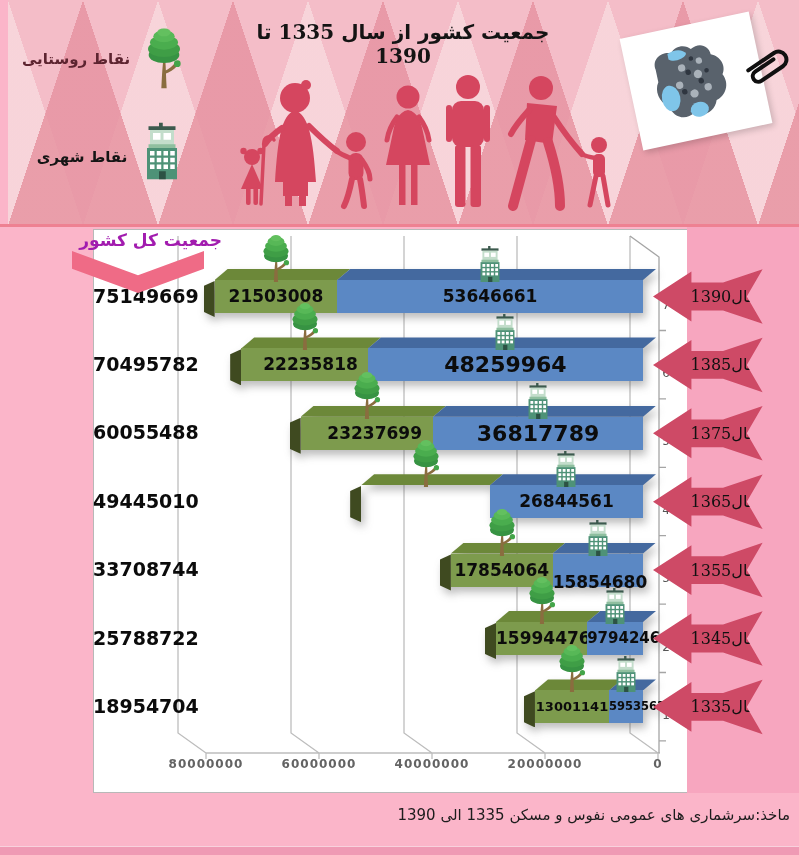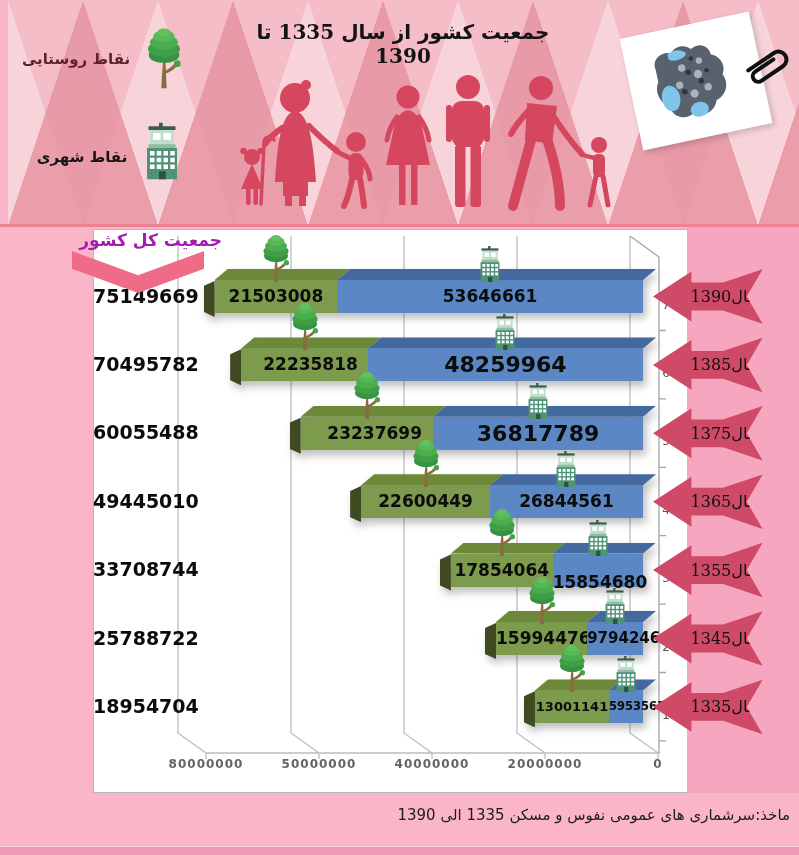--- a/index.html
+++ b/index.html
@@ -286,24 +286,20 @@
         </svg>
         <div class="total-value" style="top: 194.3px;">60055488</div>
         <div class="catnum" style="top: 207.3px;">5</div>
         <div class="year-arrow" style="top: 177.3px; background: rgb(206, 74, 102);">
           <span>سال1375</span>
         </div>
         <div class="bar3d" style="left: 361.163px; top: 258.2px; width: 281.837px;">
           <div class="cap"></div>
           <div class="topface" style="left: 0px; width: 141.823px; background: rgb(108, 136, 57);"></div>
           <div class="topface" style="left: 128.823px; width: 166.014px; background: rgb(68, 105, 159);"></div>
-          <div class="seg" style="left: 0px; width: 128.823px;">
-            <div class="face" style="background: rgb(125, 155, 77);"></div>
-            <div class="seg-label" style="font-size: 17px;">22600449</div>
-          </div>
           <div class="seg" style="left: 128.823px; width: 153.014px;">
             <div class="face" style="background: rgb(91, 136, 196);"></div>
             <div class="seg-label" style="font-size: 17px;">26844561</div>
           </div>
         </div>
         <svg viewBox="0 0 60 92" class="icon" style="left: 408.575px; top: 213.2px; width: 34px; height: 48px;">
           <use href="#sym-tree"></use>
         </svg>
         <svg viewBox="0 0 56 76" class="icon" style="left: 551.493px; top: 224.2px; width: 30px; height: 36px;">
           <use href="#sym-building"></use>
@@ -379,21 +375,21 @@
         </svg>
         <svg viewBox="0 0 56 76" class="icon" style="left: 611.032px; top: 429.4px; width: 30px; height: 36px;">
           <use href="#sym-building"></use>
         </svg>
         <div class="total-value" style="top: 467.9px;">18954704</div>
         <div class="catnum" style="top: 480.9px;">1</div>
         <div class="year-arrow" style="top: 450.9px; background: rgb(206, 74, 102);">
           <span>سال1335</span>
         </div>
         <div class="xtick" style="left: 206px;">80000000</div>
-        <div class="xtick" style="left: 319px;">50000000</div>
+        <div class="xtick" style="left: 319px;">60000000</div>
         <div class="xtick" style="left: 432px;">40000000</div>
         <div class="xtick" style="left: 545px;">20000000</div>
         <div class="xtick" style="left: 658px;">0</div>
       </div>
     <div class="source">ماخذ:سرشماری های عمومی نفوس و مسکن 1335 الی 1390</div>
     <div class="bottom-strip"></div>
   </div>
 </div>
 
 </body></html>

